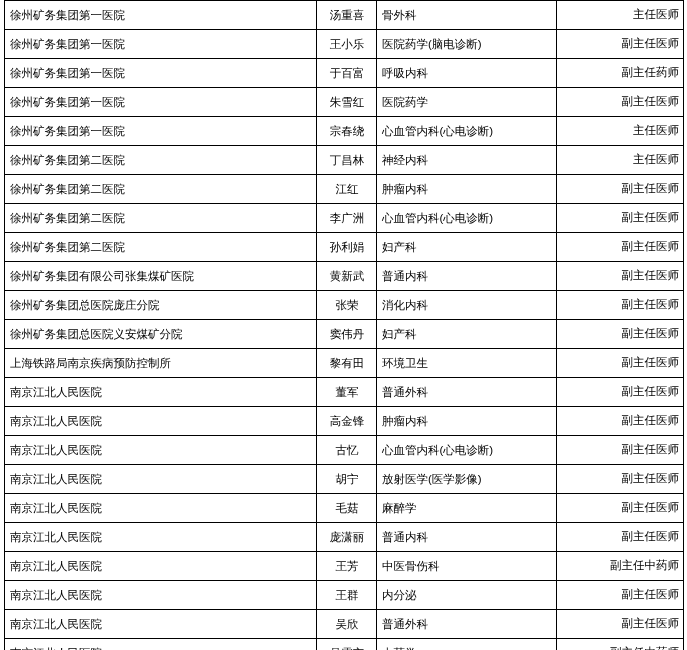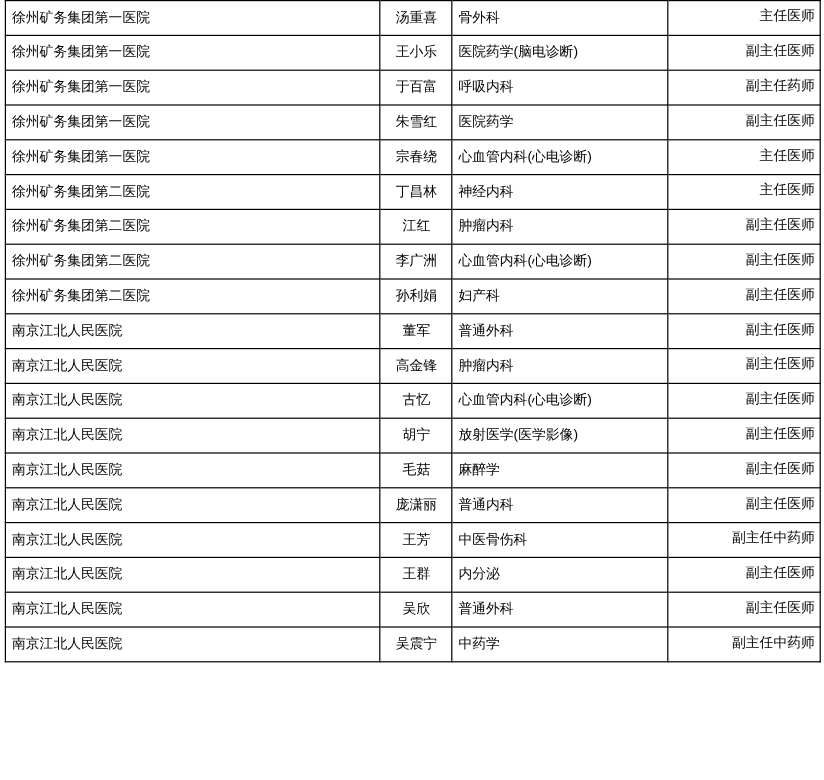--- a/index.html
+++ b/index.html
@@ -107,20 +107,44 @@
           <td class="cell-dept">心血管内科(心电诊断)</td>
           <td class="cell-title">副主任医师</td>
         </tr>
         <tr>
           <td class="cell-hospital">徐州矿务集团第二医院</td>
           <td class="cell-name">孙利娟</td>
           <td class="cell-dept">妇产科</td>
           <td class="cell-title">副主任医师</td>
         </tr>
         <tr>
+          <td class="cell-hospital">徐州矿务集团有限公司张集煤矿医院</td>
+          <td class="cell-name">黄新武</td>
+          <td class="cell-dept">普通内科</td>
+          <td class="cell-title">副主任医师</td>
+        </tr>
+        <tr>
+          <td class="cell-hospital">徐州矿务集团总医院庞庄分院</td>
+          <td class="cell-name">张荣</td>
+          <td class="cell-dept">消化内科</td>
+          <td class="cell-title">副主任医师</td>
+        </tr>
+        <tr>
+          <td class="cell-hospital">徐州矿务集团总医院义安煤矿分院</td>
+          <td class="cell-name">窦伟丹</td>
+          <td class="cell-dept">妇产科</td>
+          <td class="cell-title">副主任医师</td>
+        </tr>
+        <tr>
+          <td class="cell-hospital">上海铁路局南京疾病预防控制所</td>
+          <td class="cell-name">黎有田</td>
+          <td class="cell-dept">环境卫生</td>
+          <td class="cell-title">副主任医师</td>
+        </tr>
+        <tr>
           <td class="cell-hospital">南京江北人民医院</td>
           <td class="cell-name">董军</td>
           <td class="cell-dept">普通外科</td>
           <td class="cell-title">副主任医师</td>
         </tr>
         <tr>
           <td class="cell-hospital">南京江北人民医院</td>
           <td class="cell-name">高金锋</td>
           <td class="cell-dept">肿瘤内科</td>
           <td class="cell-title">副主任医师</td>

